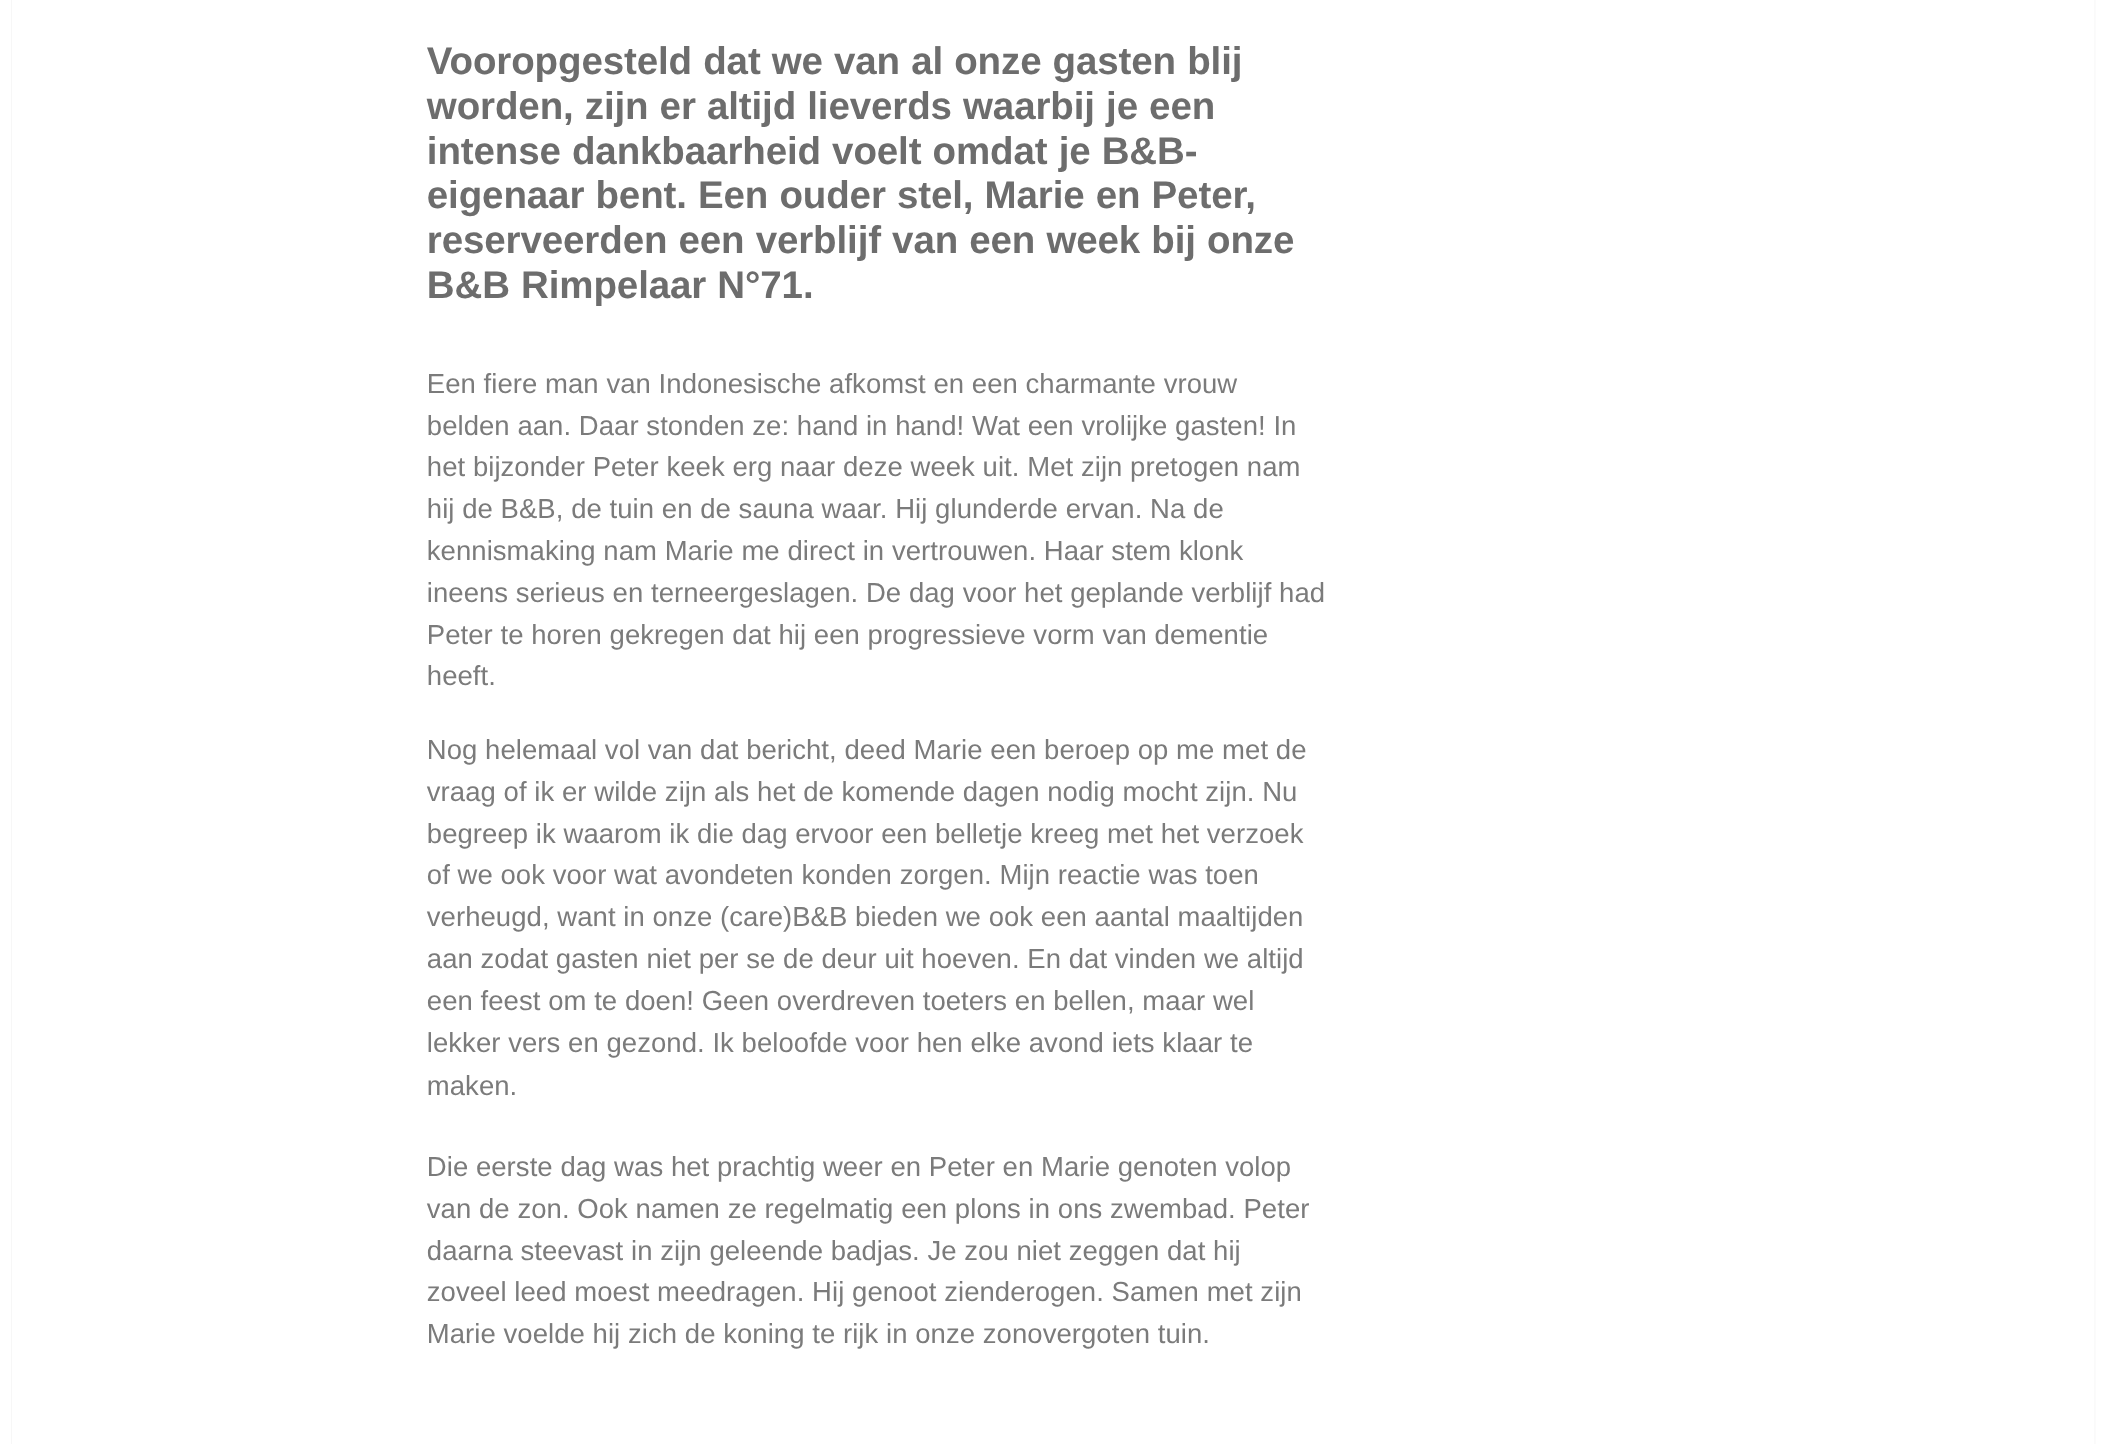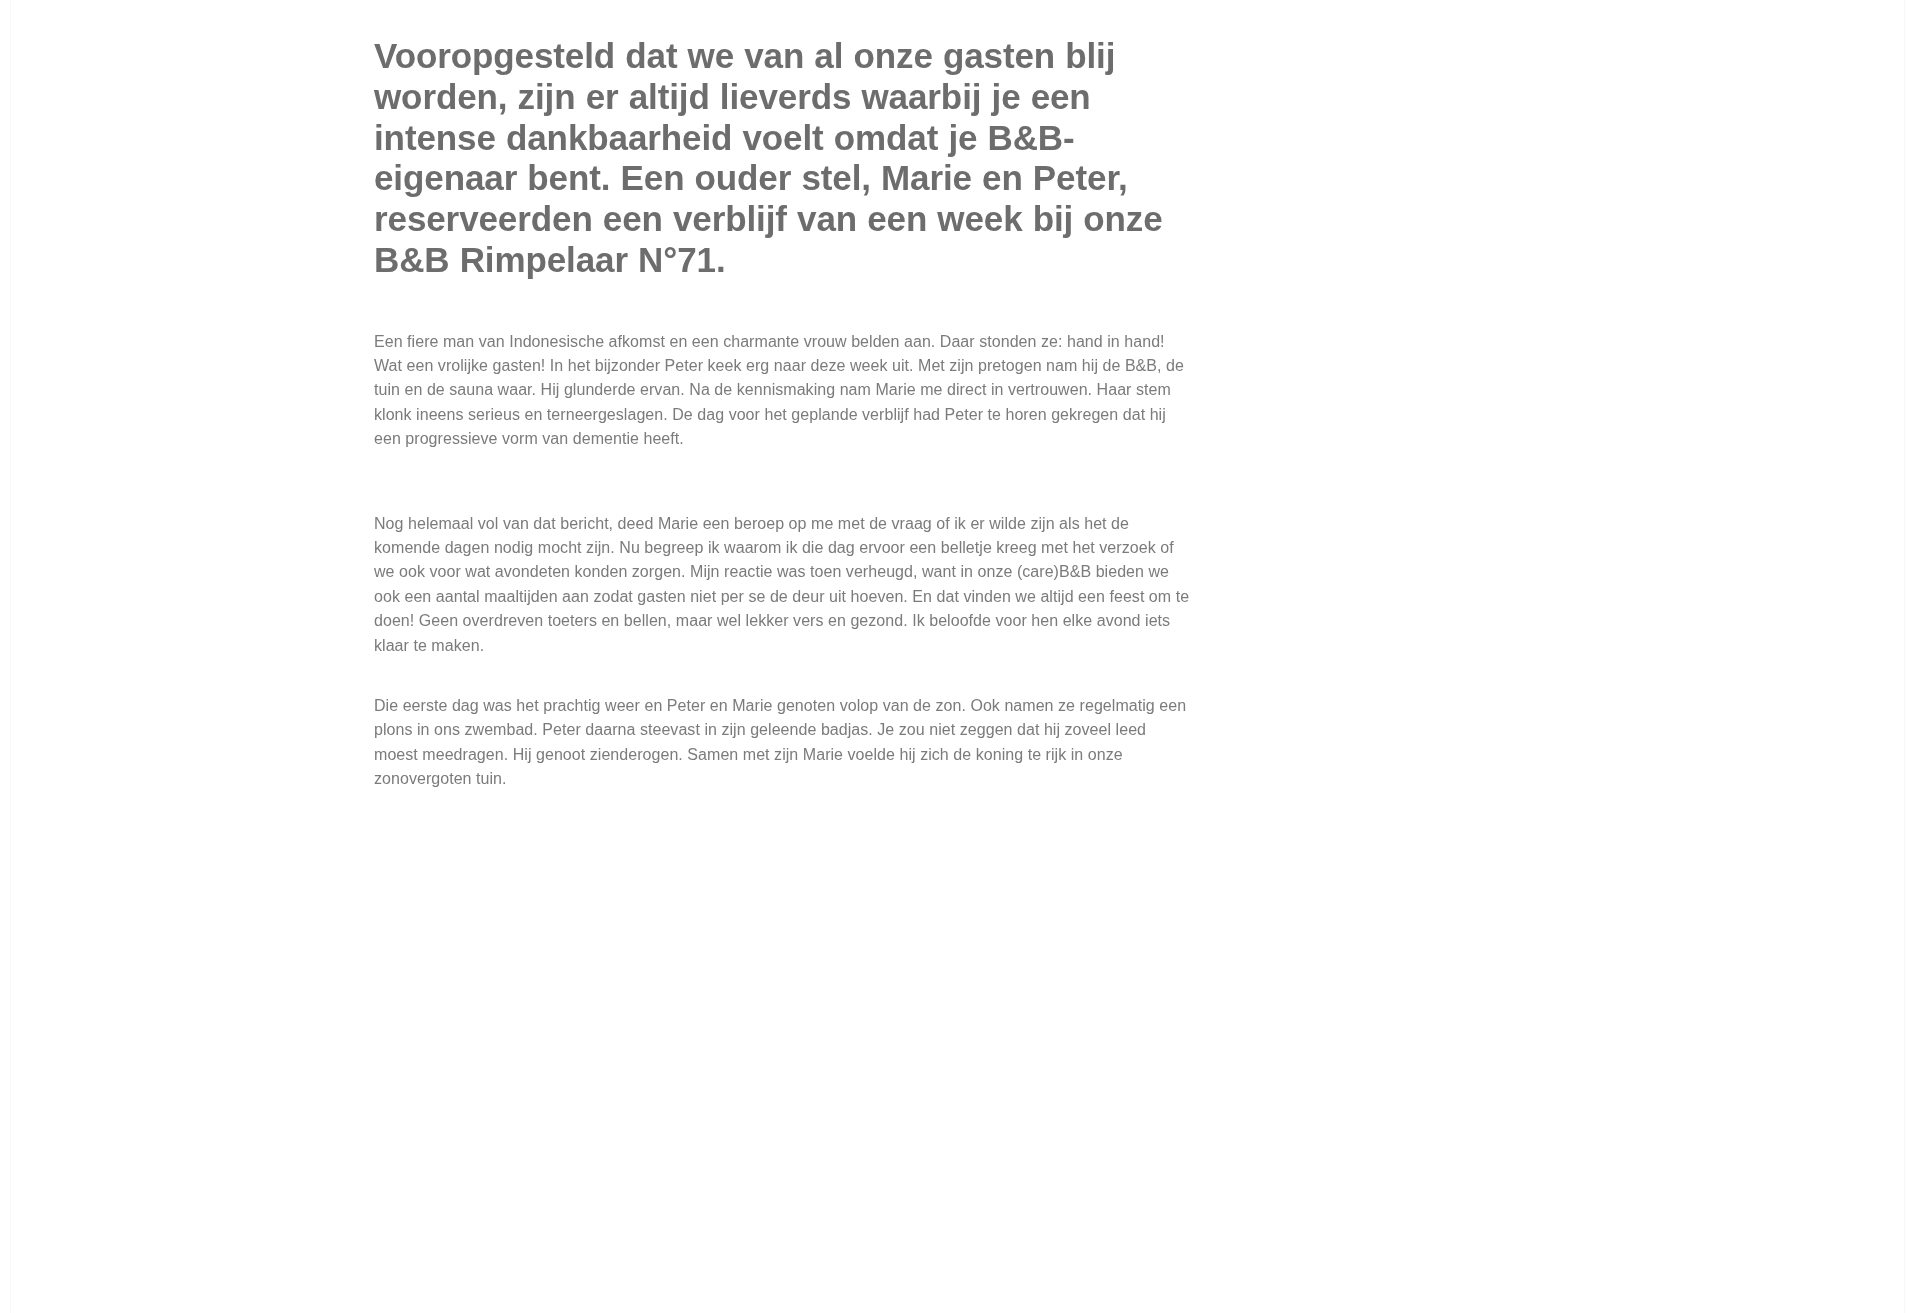--- a/index.html
+++ b/index.html
@@ -24,46 +24,46 @@
     width: 1893px;
     height: 1313px;
     background: #ffffff;
     box-shadow: -1px 0 0 0 #f7f7f7, 1px 0 0 0 #f7f7f7;
     box-sizing: border-box;
   }
 
   .article {
     position: absolute;
     top: 0;
-    left: 363px;          
+    left: 377px;          
     width: 818px;         
   }
 
   .article-heading {
     margin: 0;
     padding-top: 36px;
     font-size: 35px;
     line-height: 1.165;
     font-weight: 700;
     color: #6d6d6d;
     letter-spacing: -0.1px;
     word-spacing: 0.5px;
   }
 
   .article-body {
     margin: 0;
     color: #7b7b7b;
-    font-size: 16px;
+    font-size: 25px;
     line-height: 1.525;
     font-weight: 400;
     letter-spacing: 0.05px;
   }
 
   .article-body.p1 { margin-top: 49px; }
-  .article-body.p2 { margin-top: 60px; }
+  .article-body.p2 { margin-top: 28px; }
   .article-body.p3 { margin-top: 36px; }
 </style>
 </head>
 <body>
 
 <div class="page-frame">
   <article class="article">
 
     <h1 class="article-heading">Vooropgesteld dat we van al onze gasten blij worden, zijn er altijd lieverds waarbij je een intense dankbaarheid voelt omdat je B&amp;B-eigenaar bent. Een ouder stel, Marie en Peter, reserveerden een verblijf van een week bij onze B&amp;B Rimpelaar N°71.</h1>
 

